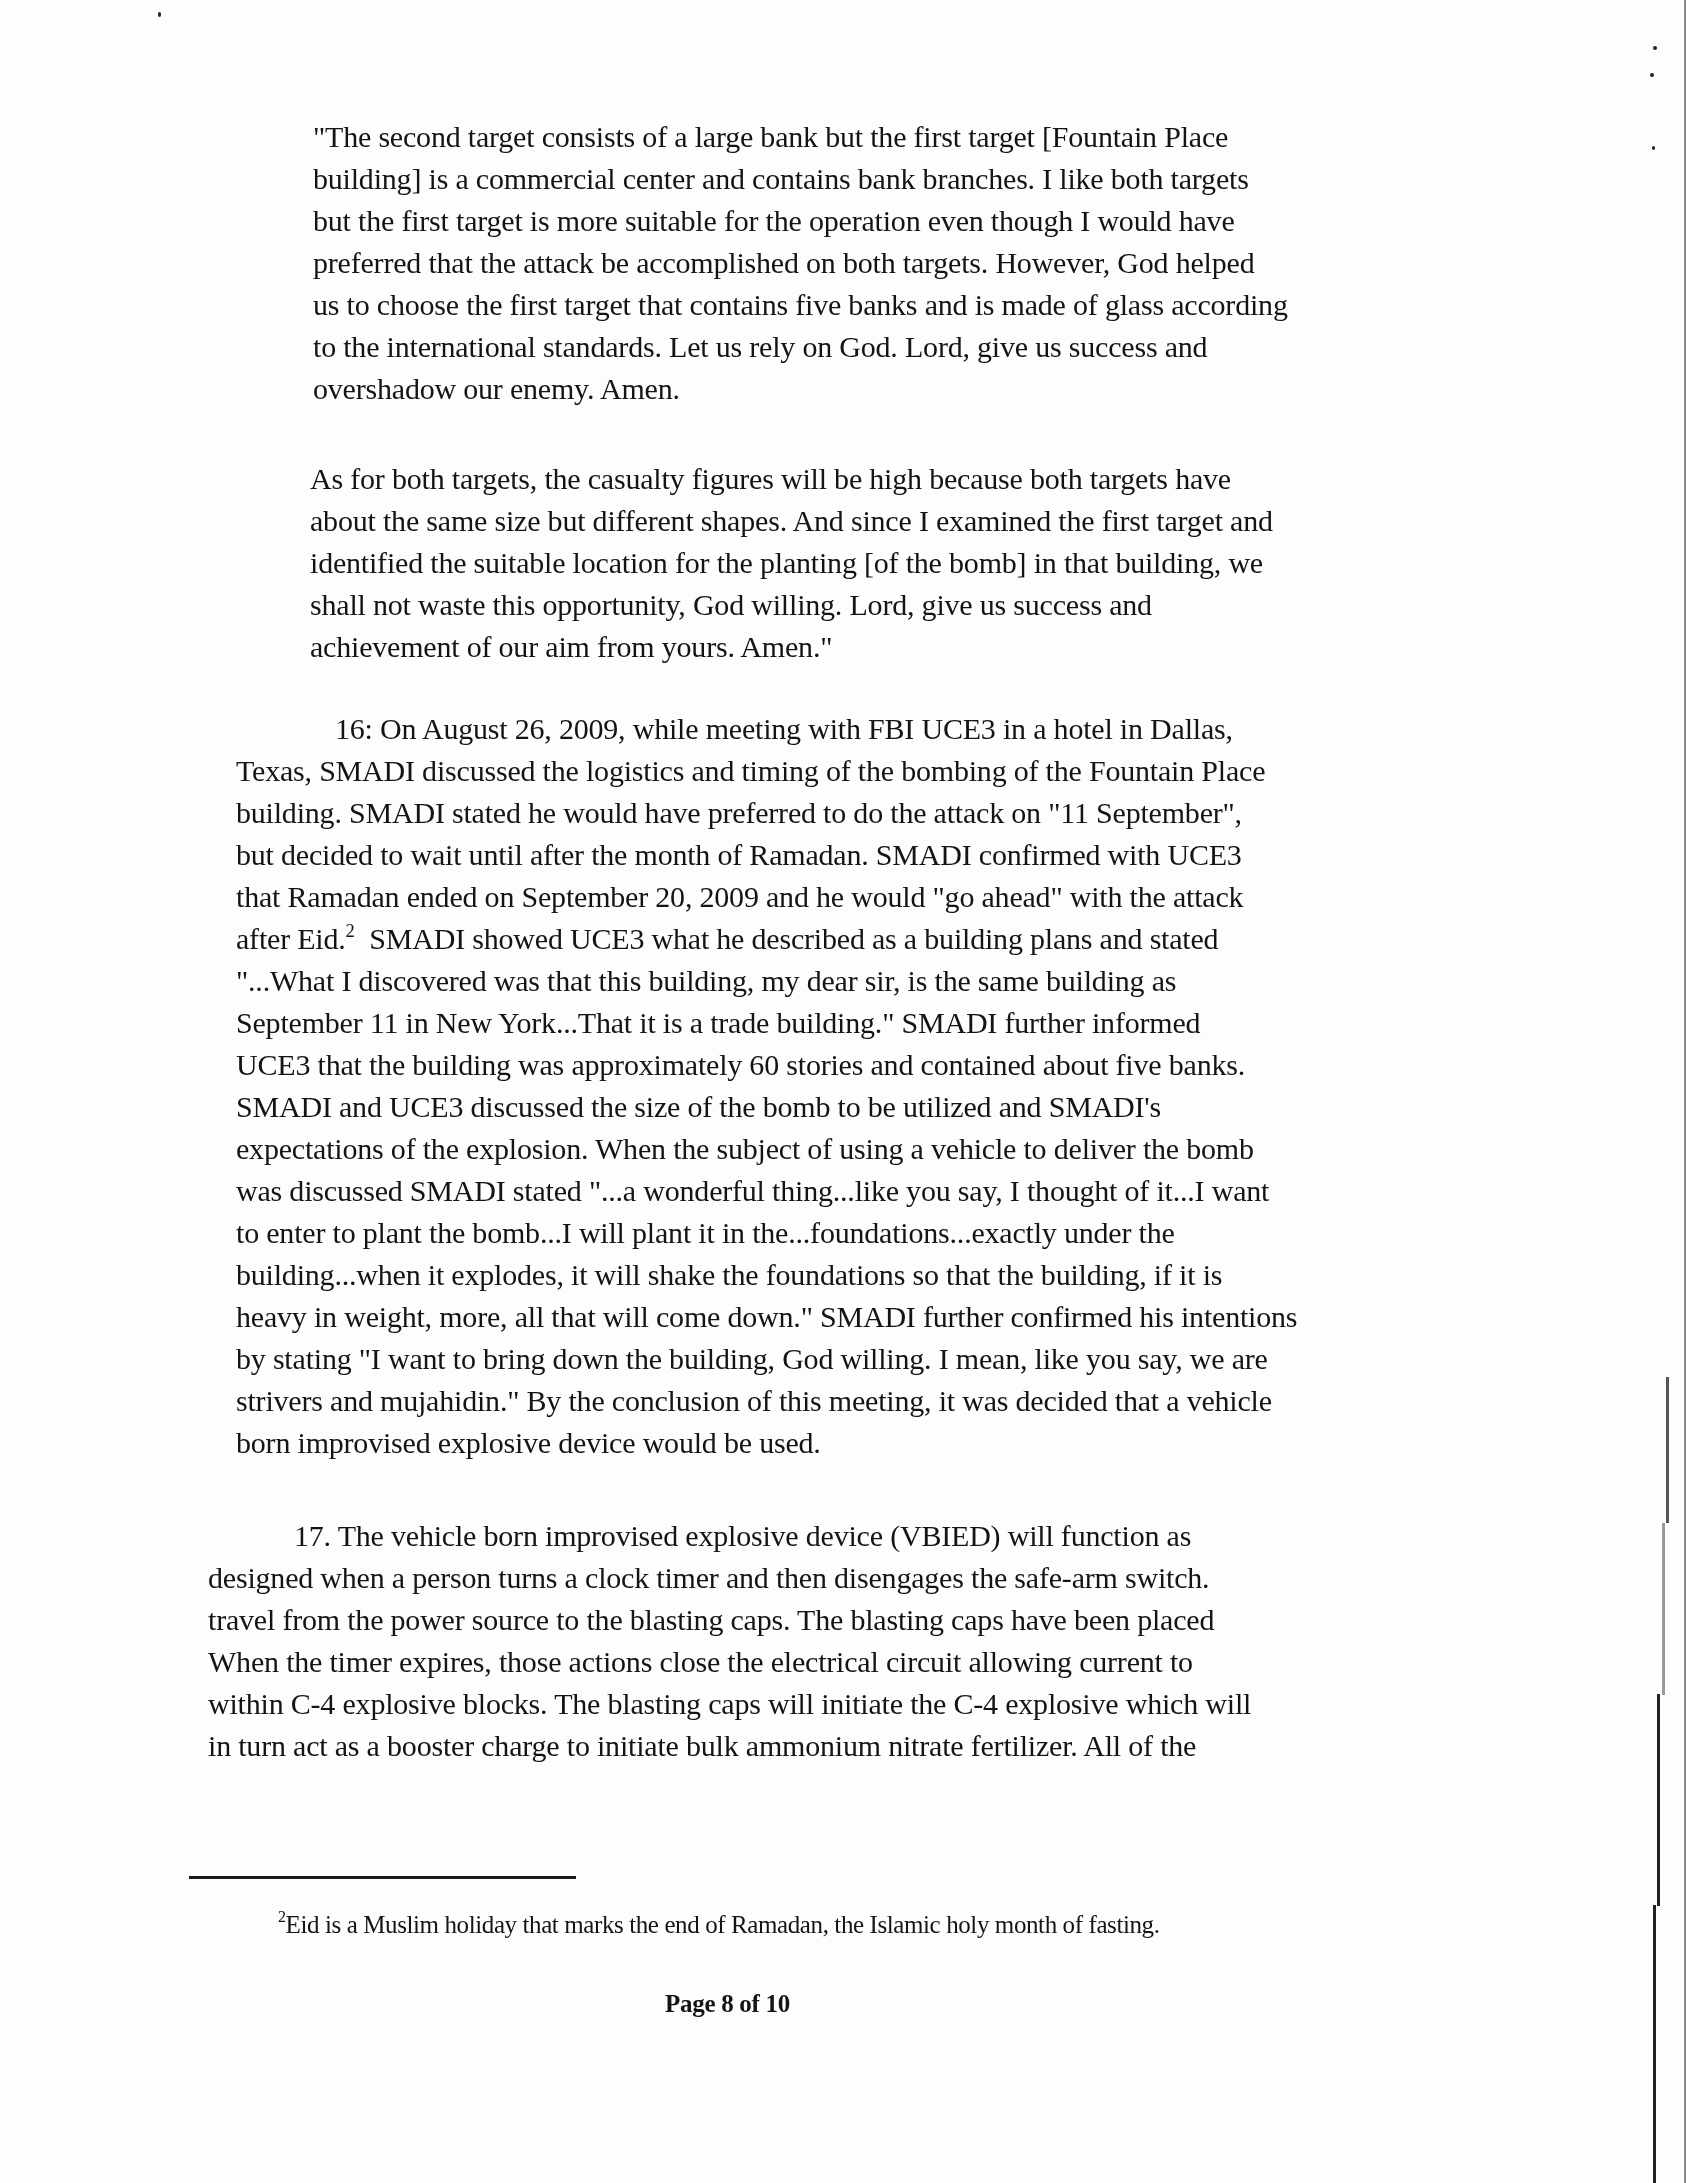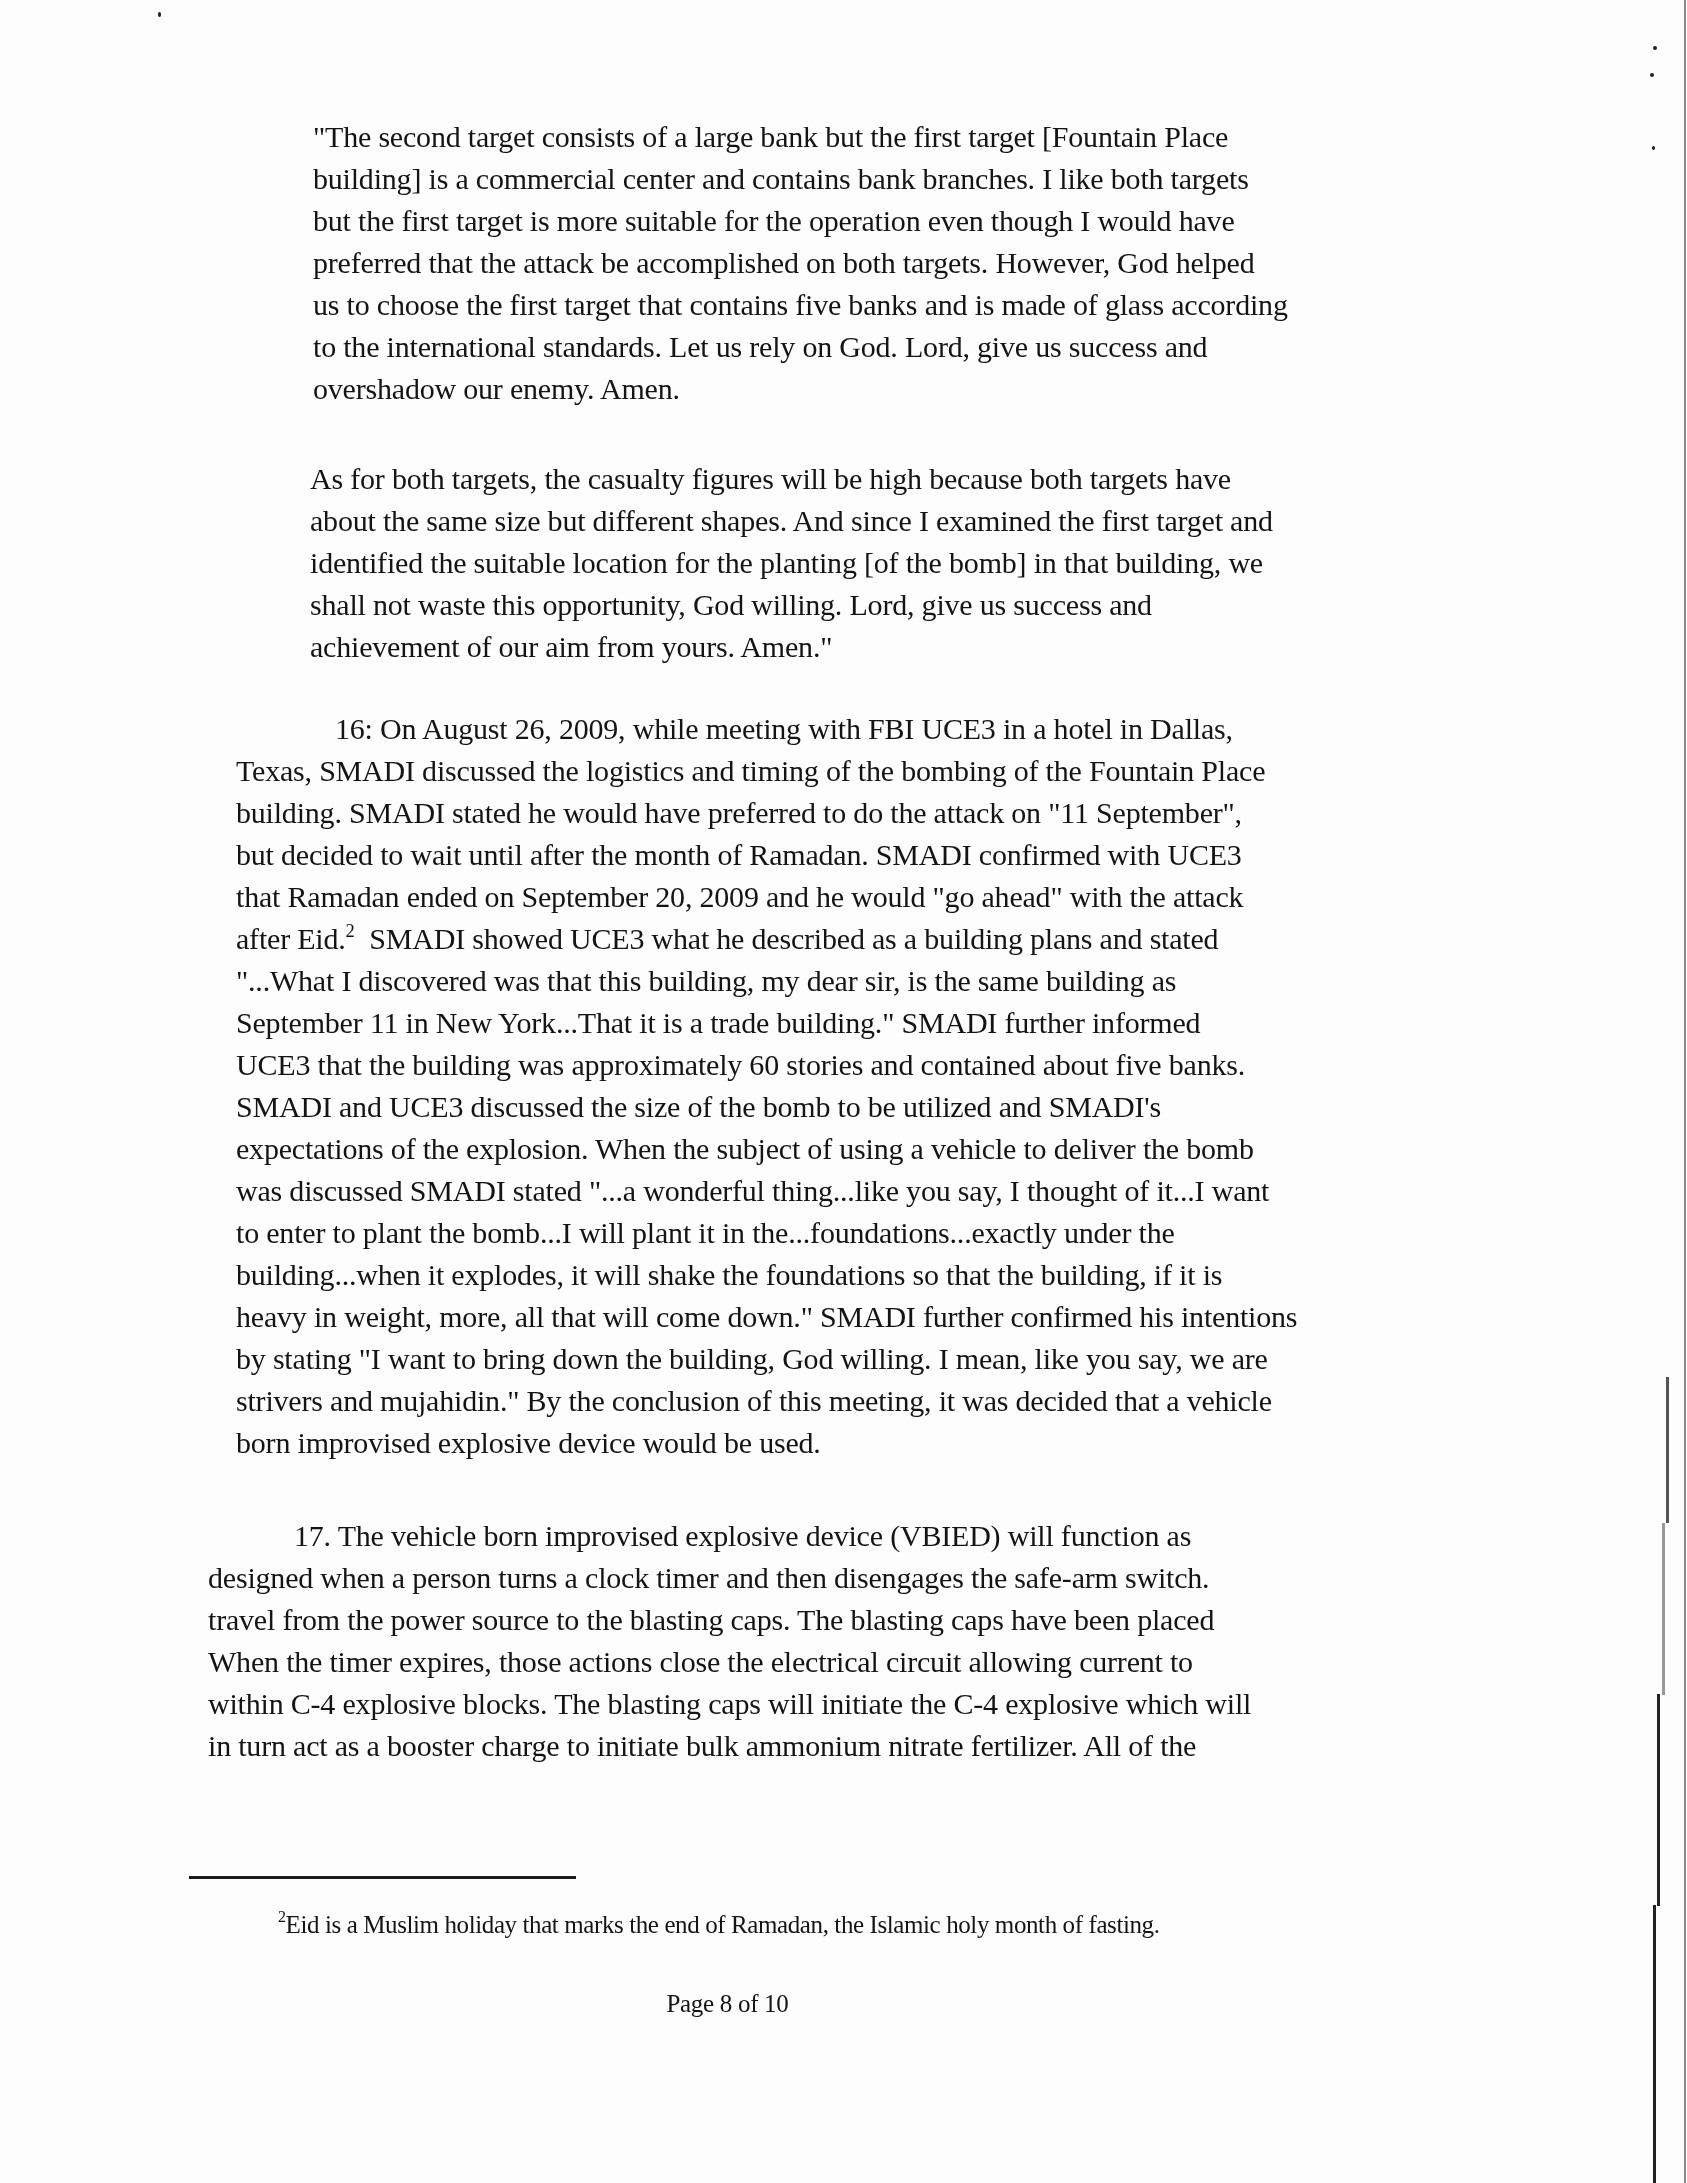--- a/index.html
+++ b/index.html
@@ -15,21 +15,21 @@
   .quote { left: 313px; top: 116px; }
   .quote2 { left: 310px; top: 458px; }
   .para16 { left: 224px; top: 708px; margin-left: 12px; }
   .para17 { left: 208px; top: 1515px; }
   .indent-16 { padding-left: 99px; }
   .indent-17 { padding-left: 86px; }
   sup { font-size: 18.5px; line-height: 0; vertical-align: 12px; }
   .fn-rule { position: absolute; left: 189px; top: 1876px; width: 387px; height: 3.3px; background: #1a1a1a; }
   .footnote { position: absolute; left: 278px; top: 1909px; font-size: 25px; line-height: 32px; white-space: nowrap; letter-spacing: -0.4px; }
   .footnote sup { font-size: 16px; vertical-align: 10.6px; }
-  .pagenum { position: absolute; left: 0; width: 1687px; top: 1988px; text-align: center; font-size: 25px; line-height: 32px; font-weight: normal; letter-spacing: -0.3px; }
+  .pagenum { position: absolute; left: 0; width: 1687px; top: 1988px; text-align: center; font-size: 25px; line-height: 32px; font-weight: bold; letter-spacing: -0.3px; }
   .pagenum span { position: relative; left: -116px; }
   .edge-line { position: absolute; right: 0.7px; top: 0; width: 2.6px; height: 2183px; background: #8a8a8a; }
   .scan-dot { position: absolute; background: #222; border-radius: 50%; }
   .scan-mark { position: absolute; width: 3.3px; background: #222; }
 </style>
 </head>
 <body>
 
 <div class="page">
 

